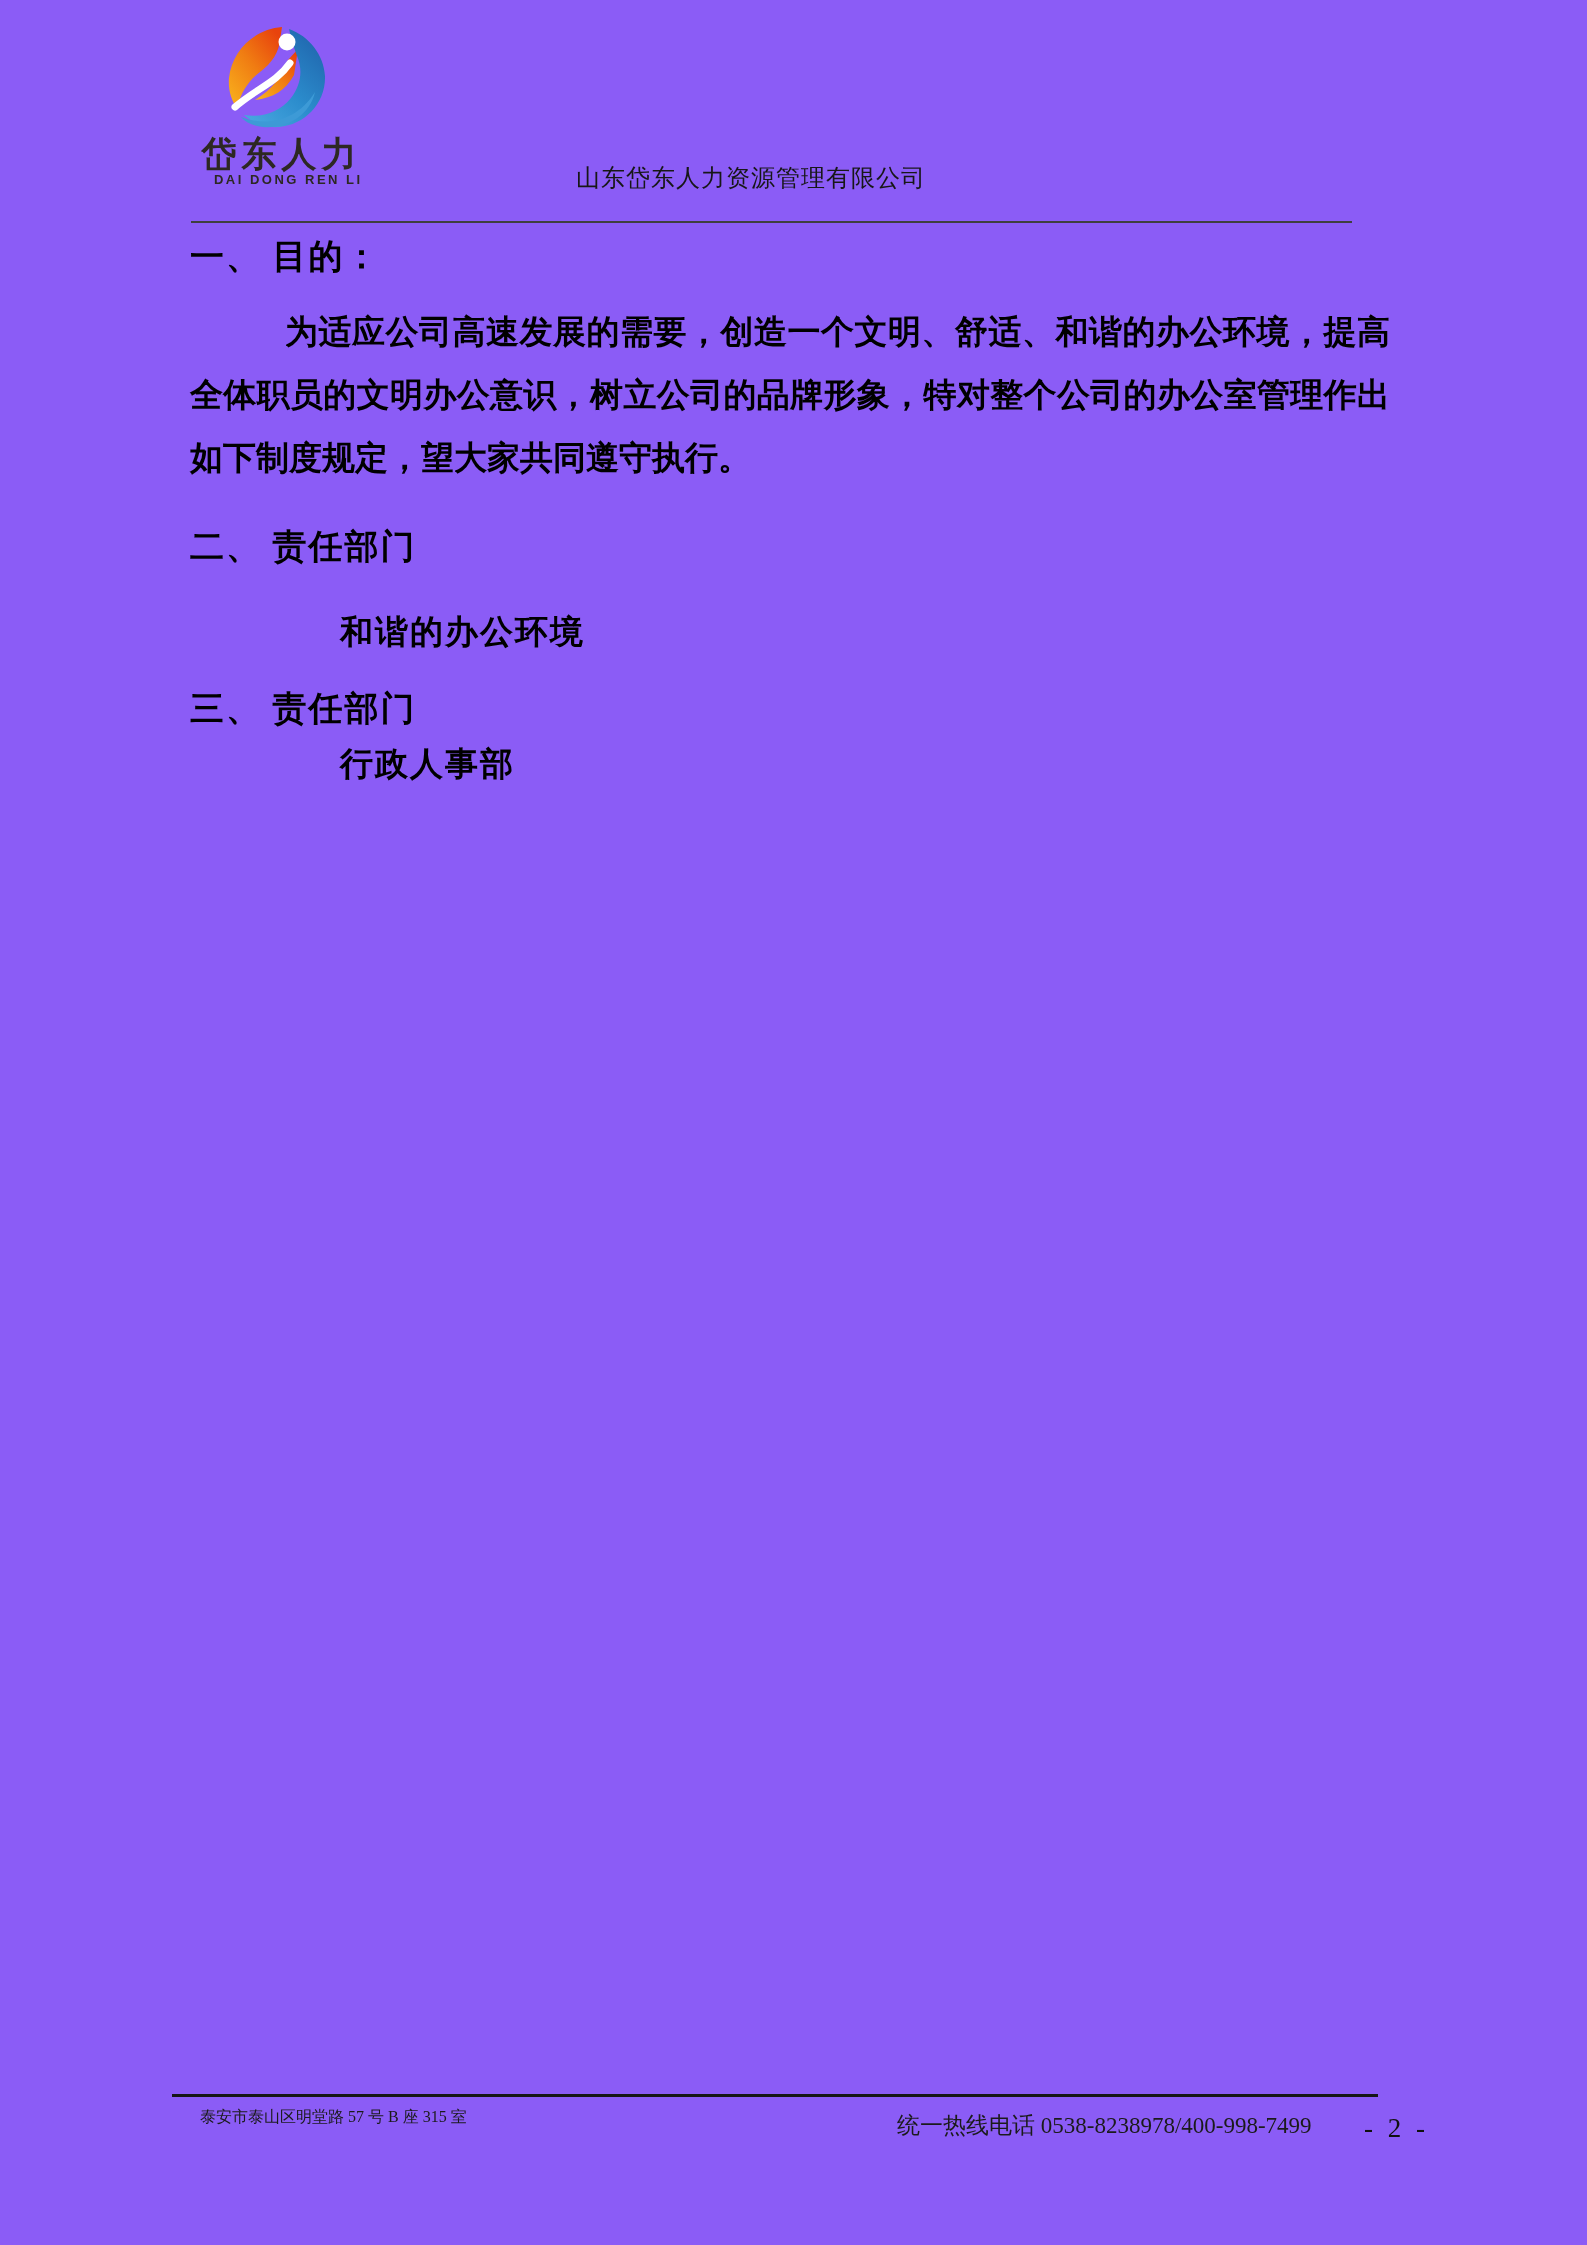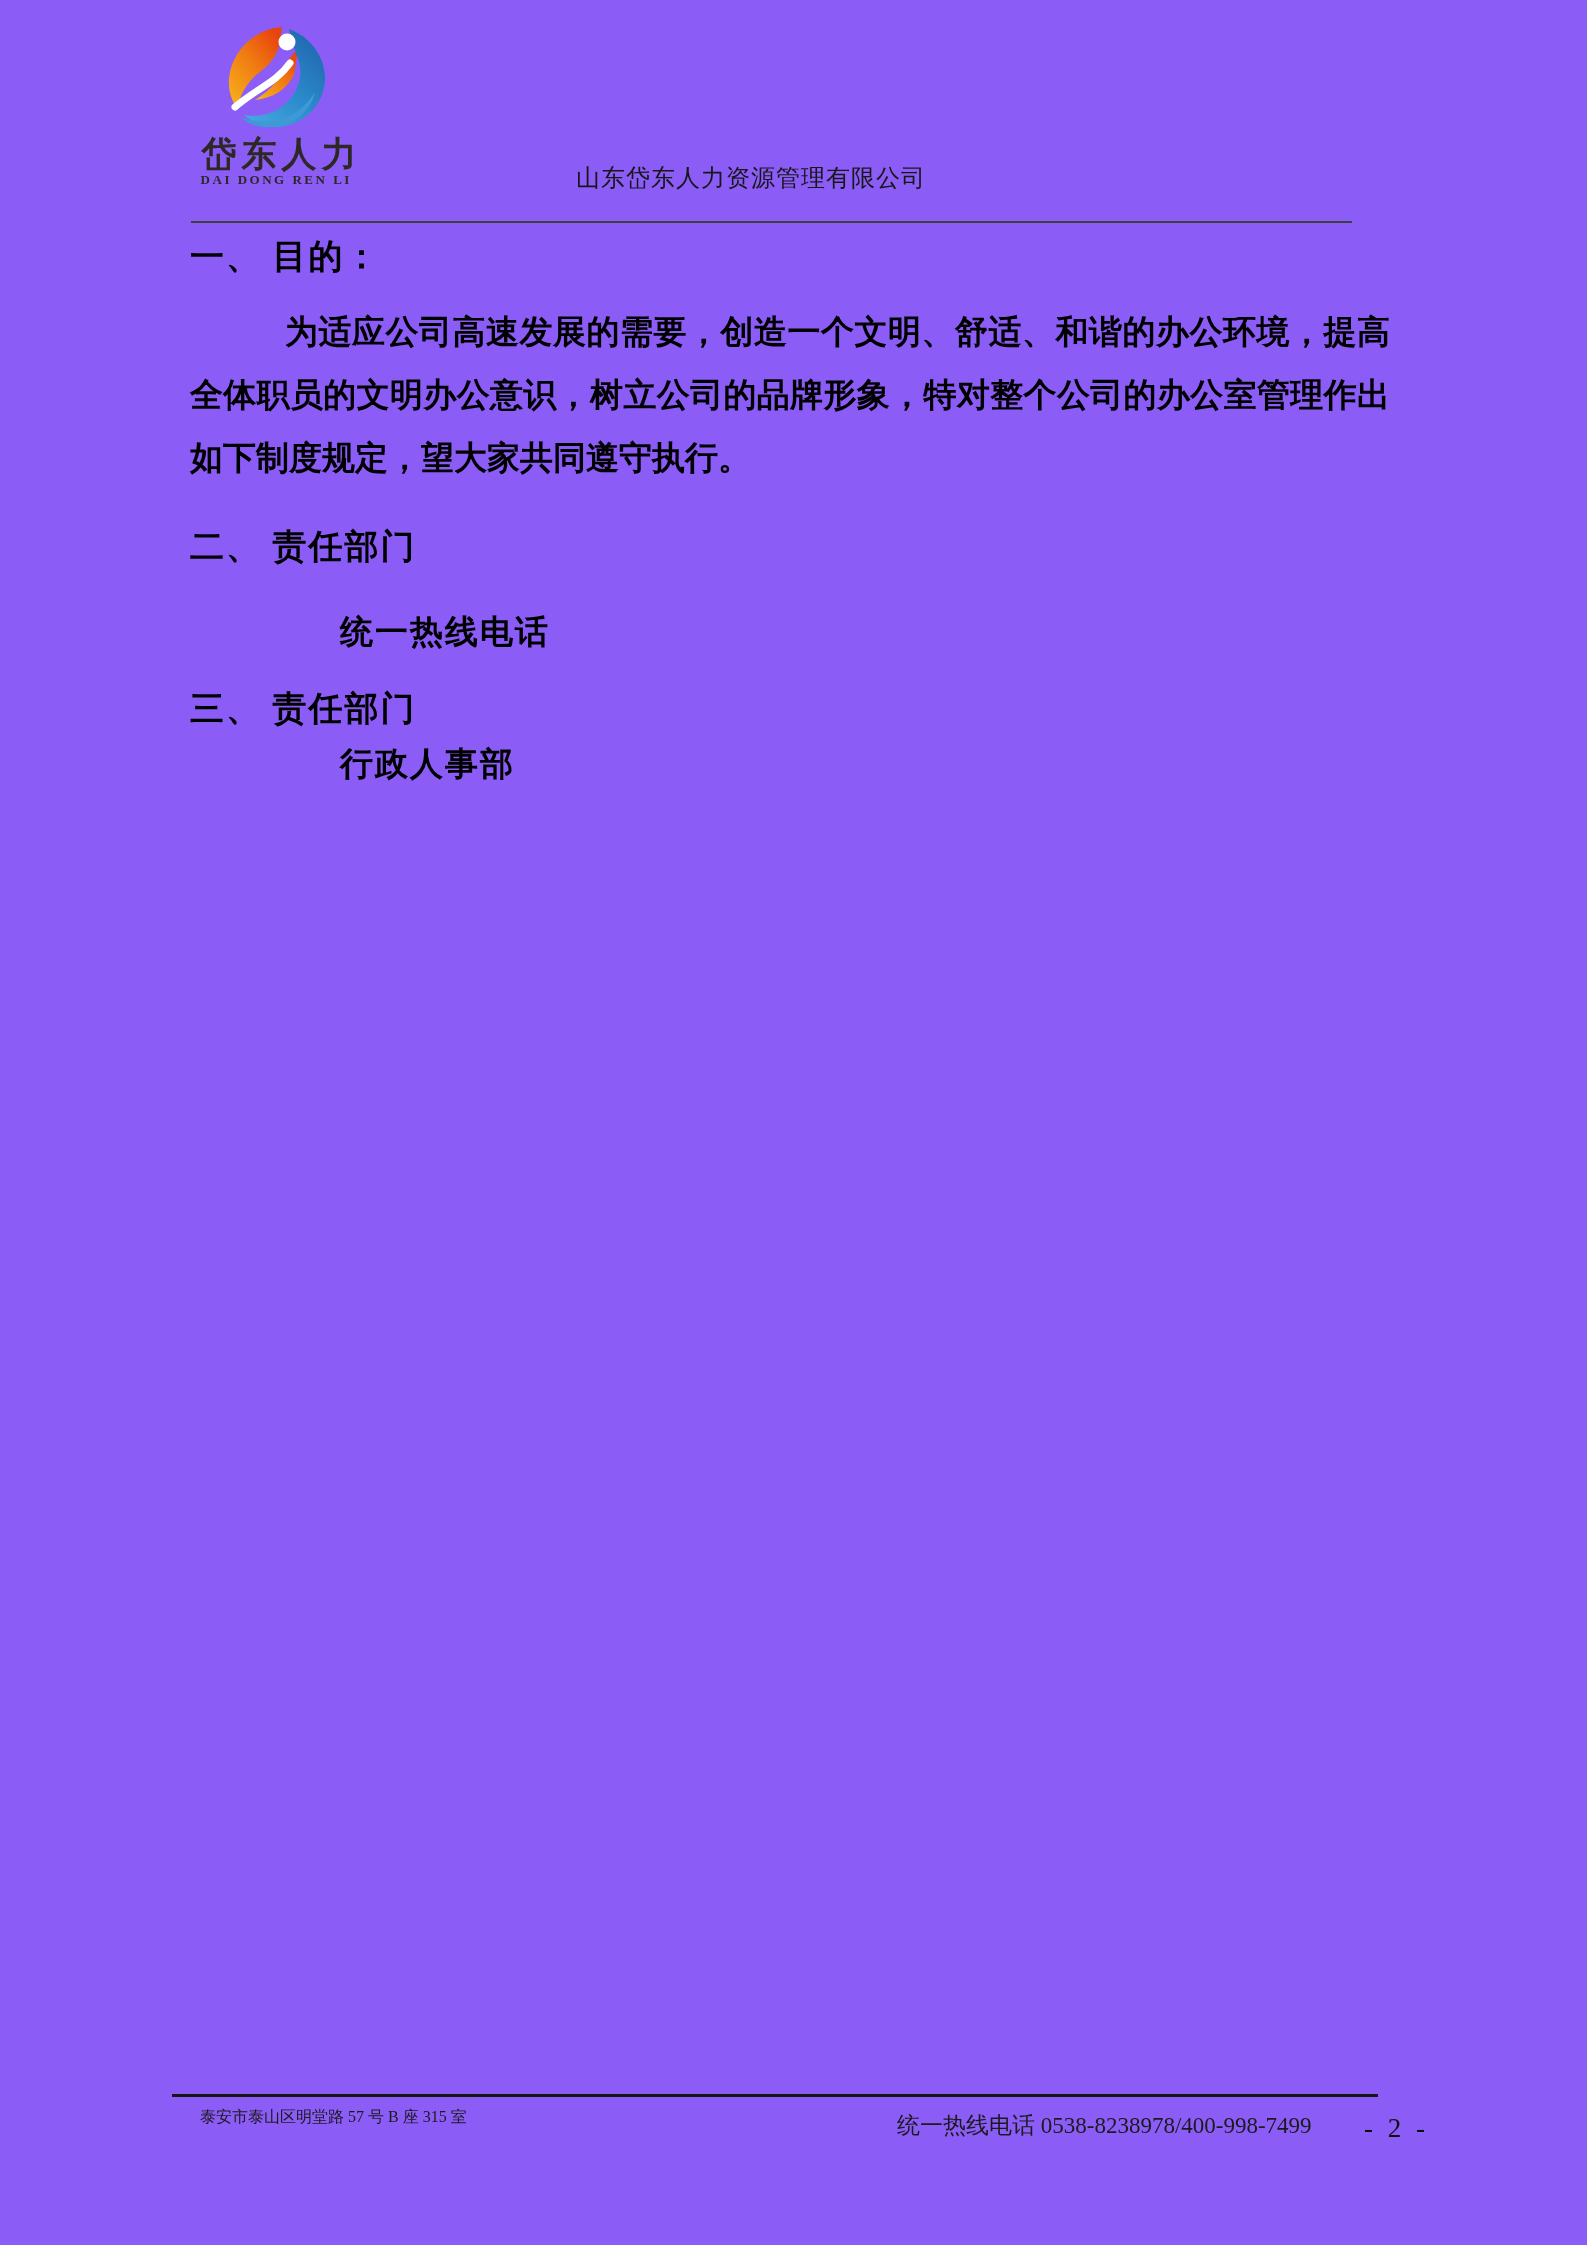--- a/index.html
+++ b/index.html
@@ -8,22 +8,22 @@
     font-family:"Liberation Serif","DejaVu Serif",serif;color:#000;
   }
   
   .logo-icon{position:absolute;left:227px;top:26px;}
   .logo-cn{
     position:absolute;left:178px;top:131px;width:202px;text-align:center;
     font-family:"DejaVu Sans","Liberation Sans",sans-serif;font-weight:bold;
     font-size:35px;letter-spacing:5px;text-indent:5px;color:#2d2823;white-space:nowrap;
   }
   .logo-en{
-    position:absolute;left:174px;top:172px;width:202px;text-align:center;
-    font-family:Liberation Serif, serif;font-weight:bold;
+    position:absolute;left:186px;top:172px;width:202px;text-align:center;
+    font-family:Liberation Sans, sans-serif;font-weight:bold;
     font-size:13px;letter-spacing:2.5px;text-indent:2.5px;color:#2d2823;white-space:nowrap;
   }
   .company-name{
     position:absolute;left:576px;top:162px;font-size:24px;letter-spacing:1px;
     color:#171717;white-space:nowrap;
   }
   .header-rule{position:absolute;left:191px;top:221px;width:1161px;height:2px;background:#3f3f3f;}
   
   .heading{
     position:absolute;left:190px;margin:0;font-weight:bold;font-size:34px;
@@ -85,21 +85,21 @@
     <div class="logo-en">DAI DONG REN LI</div>
     <div class="company-name">山东岱东人力资源管理有限公司</div>
     <div class="header-rule"></div>
   </div>
 
   <div>
     <h2 class="heading heading-1">一、 目的：</h2>
     <p class="para">为适应公司高速发展的需要，创造一个文明、舒适、和谐的办公环境，提高全体职员的文明办公意识，树立公司的品牌形象，特对整个公司的办公室管理作出如下制度规定，望大家共同遵守执行。</p>
 
     <h2 class="heading heading-2">二、 责任部门</h2>
-    <p class="sub-line sub-line-1">统一热线电话</p>
+    <p class="sub-line sub-line-1">和谐的办公环境</p>
 
     <h2 class="heading heading-3">三、 责任部门</h2>
     <p class="sub-line sub-line-2">行政人事部</p>
   </div>
 
   <div>
     <div class="footer-rule"></div>
     <span class="footer-address">泰安市泰山区明堂路 57 号 B 座 315 室</span>
     <span class="footer-hotline">统一热线电话 0538-8238978/400-998-7499</span>
     <span class="footer-page">- 2 -</span>

